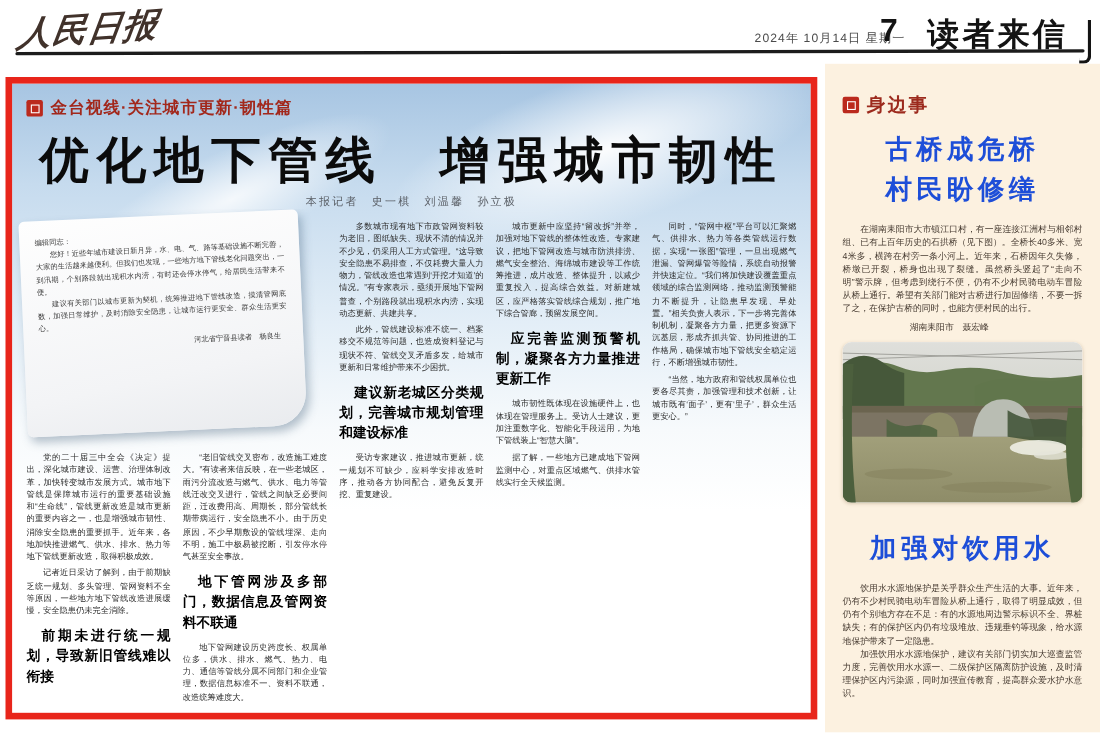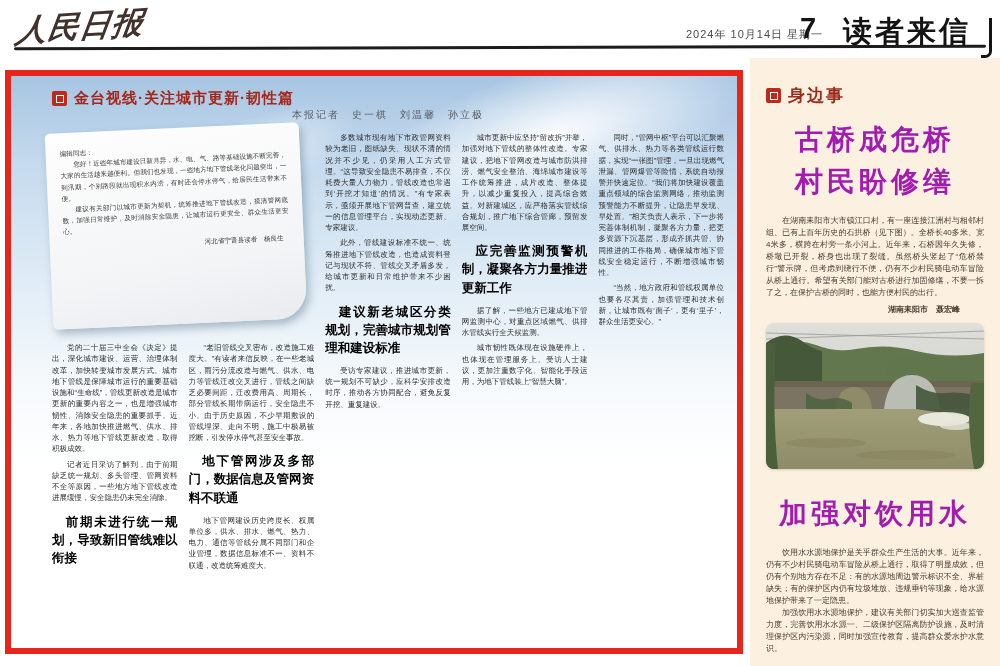--- a/index.html
+++ b/index.html
@@ -21,21 +21,21 @@
   .page-num { position:absolute; left:800px; top:12px; font-size:29px; font-weight:800; color:#141414; }
   .section-title { position:absolute; left:843px; top:12px; font-size:29px; font-weight:700; color:#141414; letter-spacing:3px; white-space:nowrap; }
   .bracket { position:absolute; left:981px; top:18px; width:11px; height:40px;
     border-right:3px solid #141414; border-bottom:3px solid #141414; border-bottom-right-radius:7px; }
 
   
   .article-box {
     position:absolute; left:5px; top:70px; width:738px; height:584px;
     border:6px solid #e8251b;
     background:linear-gradient(180deg,#a7c5e2 0%,#c6dbee 16%,#e3eef7 38%,#f7fafc 55%,#ffffff 68%);
-    overflow:hidden; display:flex; flex-direction:column;padding-left:28px;
+    overflow:hidden; display:flex; flex-direction:column;
   }
   .cloud { position:absolute; pointer-events:none; }
   .cloud.c1 { left:330px; top:-10px; width:420px; height:140px; transform:rotate(-18deg);
     background:radial-gradient(ellipse at center, rgba(255,255,255,.95), rgba(255,255,255,0) 70%); }
   .cloud.c2 { left:40px; top:60px; width:320px; height:90px; transform:rotate(-25deg);
     background:radial-gradient(ellipse at center, rgba(255,255,255,.8), rgba(255,255,255,0) 70%); }
   .kicker { display:flex; align-items:center; gap:7px; margin:13px 0 0 13px;
     color:#a2281c; font-weight:bold; font-size:15px; letter-spacing:1px; position:relative; z-index:2; }
   .seal { width:15px; height:15px; background:#bb2a1d; border-radius:2px; display:inline-flex; align-items:center; justify-content:center; flex:0 0 auto; }
   .seal-inner { width:8px; height:8px; border:1.5px solid #ffffff; display:block; }
@@ -62,26 +62,26 @@
   .letter-card .salutation { text-indent:0; }
   .letter-sig { text-align:right; margin-top:4px; padding-right:6px; }
 
   
   .sidebar {
     position:absolute; left:750px; top:58px; width:250px; height:608px;
     background:#fcf1e0; padding:26px 16px 0; overflow:hidden;
   }
   .side-label { display:flex; align-items:center; gap:7px; color:#9c2a1d; font-weight:800; font-size:17px; letter-spacing:2px; }
   .side-headline {
-    font-family:"Liberation Serif","DejaVu Serif",serif; font-weight:700; font-size:28px;
-    color:#a21caf; text-align:center; line-height:1.5; letter-spacing:4px; margin:12px 0 12px;
+    font-family:"Liberation Serif","DejaVu Serif",serif; font-weight:700; font-size:24px;
+    color:#1d4ed8; text-align:center; line-height:1.5; letter-spacing:4px; margin:12px 0 12px;
   }
   .side-body { font-size:8px; line-height:1.5; color:#453a30; text-align:justify; }
   .side-body p { margin:0; text-indent:2em; }
-  .side-sig { font-size:8px; color:#453a30; text-align:right; padding-right:24px; margin:5px 0 8px;font-weight:bold; }
+  .side-sig { font-size:8px; color:#453a30; text-align:center; padding-right:24px; margin:5px 0 8px; }
   .photo-frame { width:218px; height:146px; border-radius:8px; overflow:hidden; margin:4px 0 24px; box-shadow:0 1px 3px rgba(120,90,50,.25); background:#fff; }
   .photo-frame svg { display:block; }
 </style>
 </head>
 <body>
 
 <div class="header">
   <div class="masthead">人民日报</div>
   <div class="header-date">2024年 10月14日  星期一</div>
   <div class="page-num">7</div>
@@ -94,20 +94,21 @@
   <div class="cloud c1"></div>
   <div class="cloud c2"></div>
 
   <div class="kicker">
     <span class="seal">
         <span class="seal-inner"></span>
       </span>
     <span>金台视线·关注城市更新·韧性篇</span>
   </div>
 
+  <div class="headline">优化地下管线　增强城市韧性</div>
   <div class="byline">本报记者　史一棋　刘温馨　孙立极</div>
 
   <div class="columns">
     <div class="letter-card">
       <p class="salutation">编辑同志：</p>
       <p>您好！近些年城市建设日新月异，水、电、气、路等基础设施不断完善，大家的生活越来越便利。但我们也发现，一些地方地下管线老化问题突出，一到汛期，个别路段就出现积水内涝，有时还会停水停气，给居民生活带来不便。</p>
       <p>建议有关部门以城市更新为契机，统筹推进地下管线改造，摸清管网底数，加强日常维护，及时消除安全隐患，让城市运行更安全、群众生活更安心。</p>
       <div class="letter-sig">河北省宁晋县读者　杨良生</div>
     </div>
 
@@ -115,30 +116,30 @@
         <p>党的二十届三中全会《决定》提出，深化城市建设、运营、治理体制改革，加快转变城市发展方式。城市地下管线是保障城市运行的重要基础设施和“生命线”，管线更新改造是城市更新的重要内容之一，也是增强城市韧性、消除安全隐患的重要抓手。近年来，各地加快推进燃气、供水、排水、热力等地下管线更新改造，取得积极成效。</p>
         <p>记者近日采访了解到，由于前期缺乏统一规划、多头管理、管网资料不全等原因，一些地方地下管线改造进展缓慢，安全隐患仍未完全消除。</p>
         <h3>前期未进行统一规划，导致新旧管线难以衔接</h3>
       </div>
       <div class="col col-under-letter">
         <p>“老旧管线交叉密布，改造施工难度大。”有读者来信反映，在一些老城区，雨污分流改造与燃气、供水、电力等管线迁改交叉进行，管线之间缺乏必要间距，迁改费用高、周期长，部分管线长期带病运行，安全隐患不小。由于历史原因，不少早期敷设的管线埋深、走向不明，施工中极易被挖断，引发停水停气甚至安全事故。</p>
         <h3>地下管网涉及多部门，数据信息及管网资料不联通</h3>
         <p>地下管网建设历史跨度长、权属单位多，供水、排水、燃气、热力、电力、通信等管线分属不同部门和企业管理，数据信息标准不一、资料不联通，改造统筹难度大。</p>
       </div>
       <div class="col">
-        <p>多数城市现有地下市政管网资料较为老旧，图纸缺失、现状不清的情况并不少见，仍采用人工方式管理。“这导致安全隐患不易排查，不仅耗费大量人力物力，管线改造也常遇到‘开挖才知道’的情况。”有专家表示，亟须开展地下管网普查，建立统一的信息管理平台，实现动态更新、专家建议。</p>
-        <p>此外，管线建设标准不统一、统筹推进地下管线改造，也造成资料登记与现状不符、管线交叉矛盾多发，给城市更新和日常维护带来不少困扰。</p>
+        <p>多数城市现有地下市政管网资料较为老旧，图纸缺失、现状不清的情况并不少见，仍采用人工方式管理。“这导致安全隐患不易排查，不仅耗费大量人力物力，管线改造也常遇到‘开挖才知道’的情况。”有专家表示，亟须开展地下管网普查，个别路段就出现积水内涝，实现动态更新、共建共享。</p>
+        <p>此外，管线建设标准不统一、档案移交不规范等问题，也造成资料登记与现状不符、管线交叉矛盾多发，给城市更新和日常维护带来不少困扰。</p>
         <h3>建议新老城区分类规划，完善城市规划管理和建设标准</h3>
         <p>受访专家建议，推进城市更新，统一规划不可缺少，应科学安排改造时序，推动各方协同配合，避免反复开挖、重复建设。</p>
       </div>
       <div class="col">
         <p>城市更新中应坚持“留改拆”并举，加强对地下管线的整体性改造。专家建议，把地下管网改造与城市防洪排涝、燃气安全整治、海绵城市建设等工作统筹推进，成片改造、整体提升，以减少重复投入，提高综合效益。对新建城区，应严格落实管线综合规划，推广地下综合管廊，预留发展空间。</p>
         <h3>应完善监测预警机制，凝聚各方力量推进更新工作</h3>
+        <p>城市韧性既体现在设施硬件上，也体现在管理服务上。受访人士建议，更加注重数字化、智能化手段运用，为地下管线装上“智慧大脑”。</p>
         <p>据了解，一些地方已建成地下管网监测中心，对重点区域燃气、供排水管线实行全天候监测。</p>
-        <p>城市韧性既体现在设施硬件上，也体现在管理服务上。受访人士建议，更加注重数字化、智能化手段运用，为地下管线装上“智慧大脑”。</p>
       </div>
       <div class="col">
         <p>同时，“管网中枢”平台可以汇聚燃气、供排水、热力等各类管线运行数据，实现“一张图”管理，一旦出现燃气泄漏、管网爆管等险情，系统自动报警并快速定位。“我们将加快建设覆盖重点领域的综合监测网络，推动监测预警能力不断提升，让隐患早发现、早处置。”相关负责人表示，下一步将完善体制机制，凝聚各方力量，把更多资源下沉基层，形成齐抓共管、协同推进的工作格局，确保城市地下管线安全稳定运行，不断增强城市韧性。</p>
         <p>“当然，地方政府和管线权属单位也要各尽其责，加强管理和技术创新，让城市既有‘面子’，更有‘里子’，群众生活更安心。”</p>
       </div>
     </div>
 </div>
 
 <div class="sidebar">
 
@@ -146,21 +147,21 @@
     <span class="seal">
         <span class="seal-inner"></span>
       </span>
     <span>身边事</span>
   </div>
   <div class="side-headline">
     <div>古桥成危桥</div>
     <div>村民盼修缮</div>
   </div>
   <div class="side-body">
-    <p>在湖南耒阳市大市镇江口村，有一座连接江洲村与相邻村组、已有上百年历史的石拱桥（见下图）。全桥长40多米、宽4米多，横跨在村旁一条小河上。近年来，石桥因年久失修，桥墩已开裂，桥身也出现了裂缝。虽然桥头竖起了“危桥禁行”警示牌，但考虑到绕行不便，仍有不少村民骑电动车冒险从桥上通行。希望有关部门能对古桥进行加固修缮，不要一拆了之，在保护古桥的同时，也能方便村民的出行。</p>
+    <p>在湖南耒阳市大市镇江口村，有一座连接江洲村与相邻村组、已有上百年历史的石拱桥（见下图）。全桥长40多米、宽4米多，横跨在村旁一条小河上。近年来，石桥因年久失修，桥墩已开裂，桥身也出现了裂缝。虽然桥头竖起了“走向不明”警示牌，但考虑到绕行不便，仍有不少村民骑电动车冒险从桥上通行。希望有关部门能对古桥进行加固修缮，不要一拆了之，在保护古桥的同时，也能方便村民的出行。</p>
   </div>
   <div class="side-sig">湖南耒阳市　聂宏峰</div>
 
   <div class="photo-frame">
     <svg width="218" height="146" viewBox="0 0 218 146" xmlns="http://www.w3.org/2000/svg">
       <defs>
         <linearGradient id="skyg" x1="0" y1="0" x2="0" y2="1">
           <stop offset="0" stop-color="#dfdfdb"></stop>
             <stop offset="1" stop-color="#cfd2c9"></stop>
         </linearGradient>

